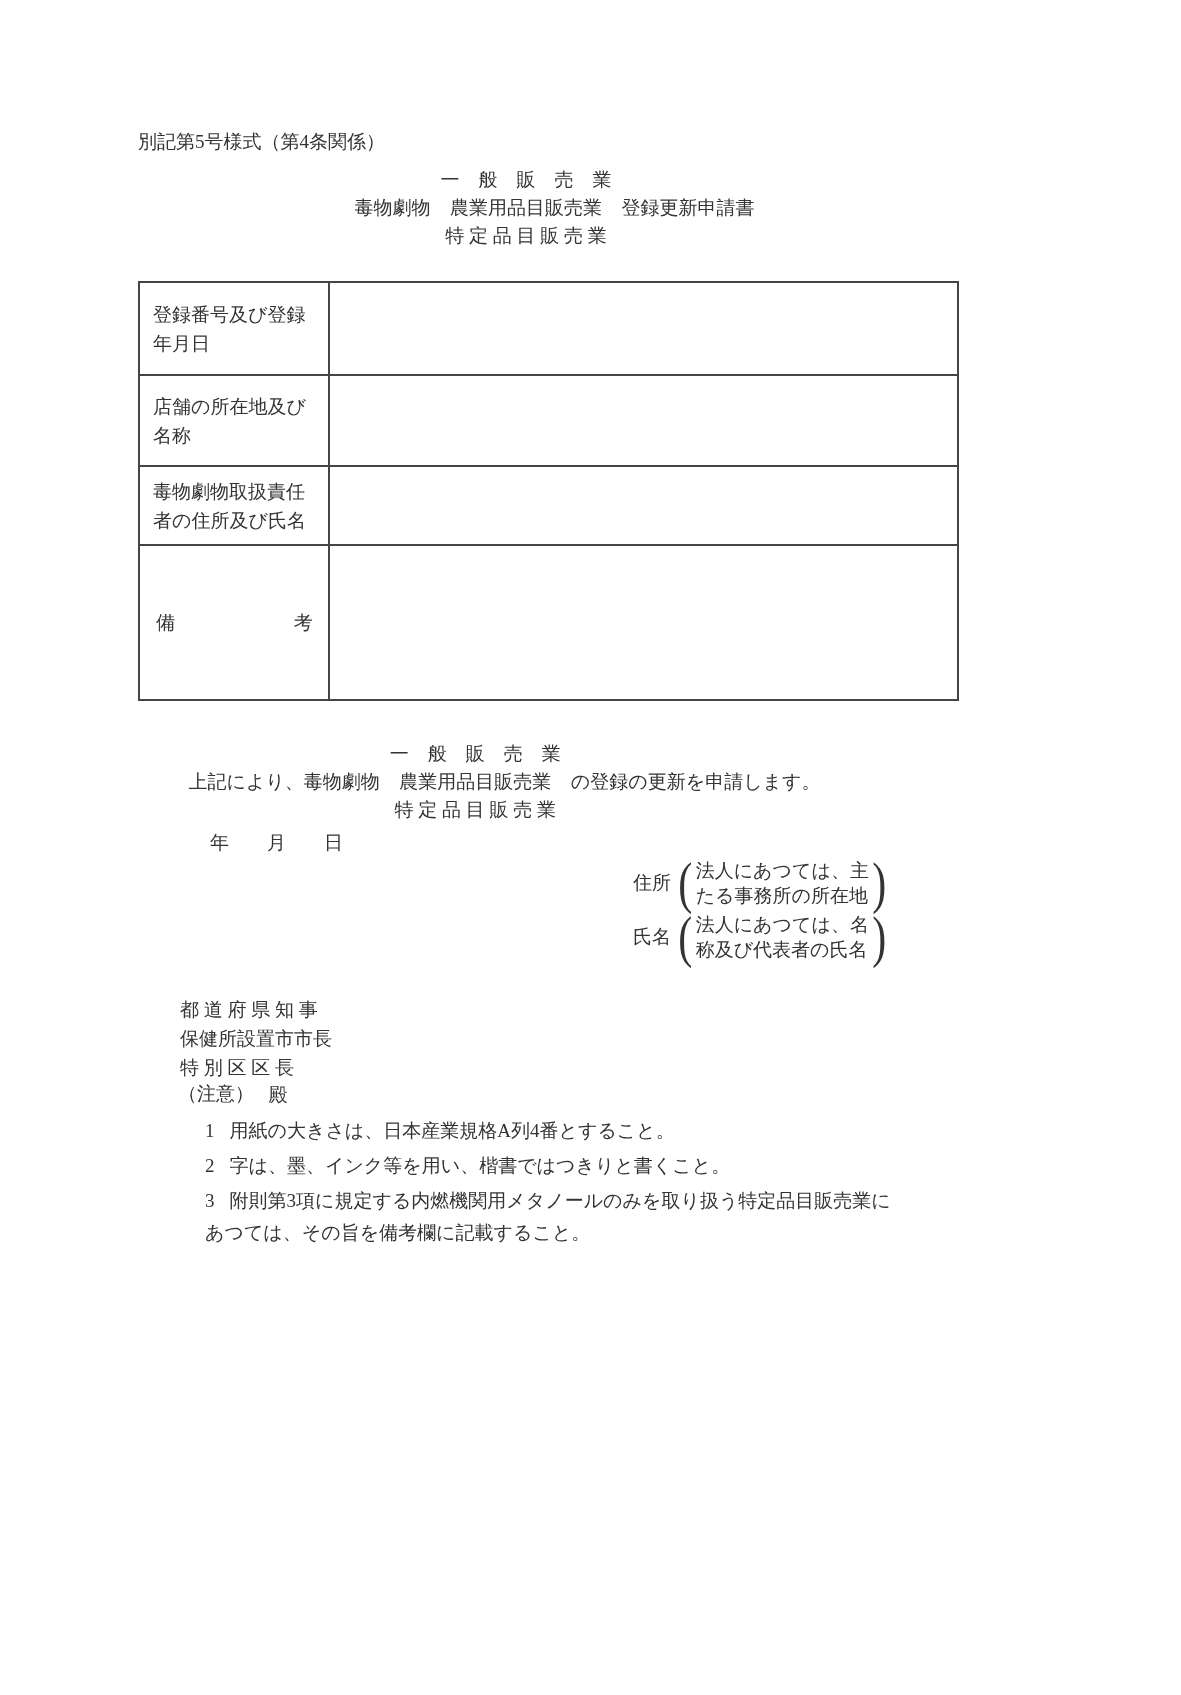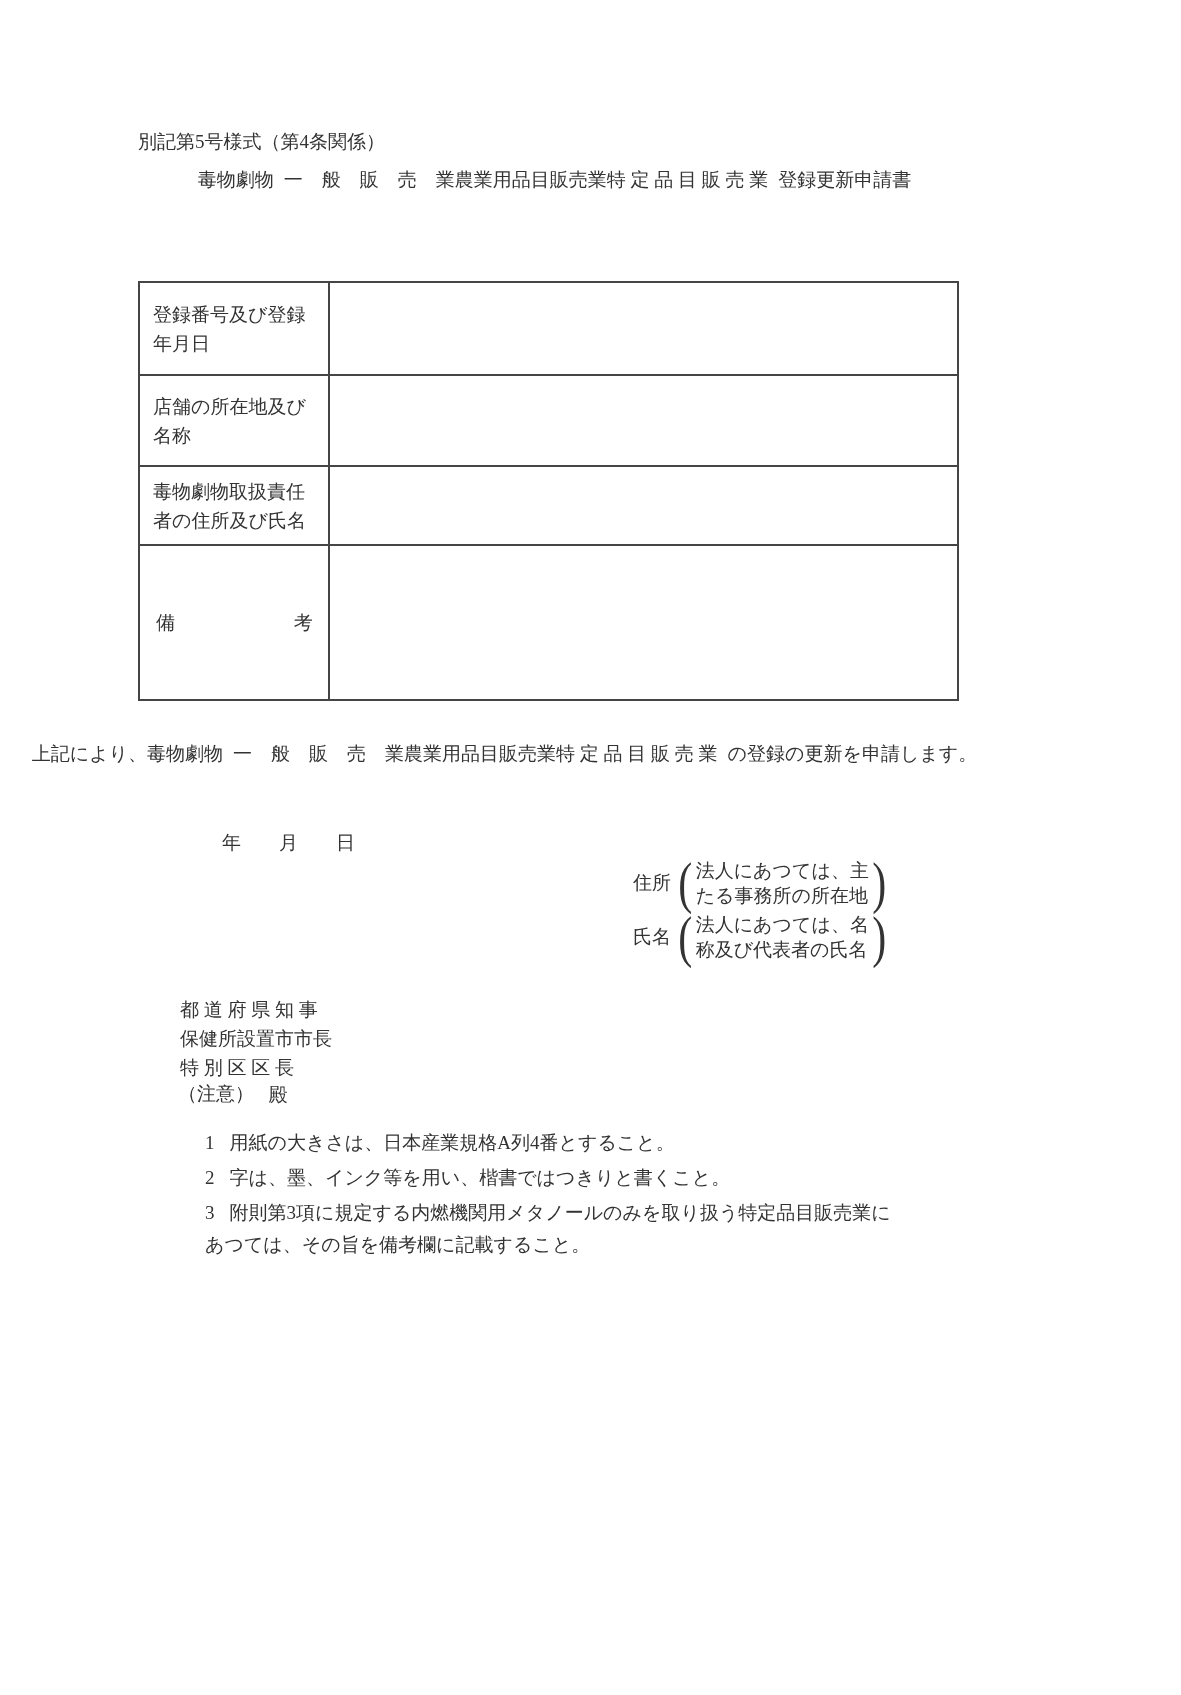--- a/index.html
+++ b/index.html
@@ -14,39 +14,39 @@
     font-size: 19px;
     overflow: hidden;
   }
 
   
   .form-ref { position: absolute; left: 138px; top: 130px; line-height: 24px; }
 
   
   .title-block { position: absolute; left: 0; top: 166px; width: 100%; display: flex; justify-content: center; }
   .title-flex { display: flex; align-items: center; position: relative; left: -36px; }
-  .opt-stack { display: flex; flex-direction: row; align-items: center; line-height: 28px; margin: 0 10px; justify-content: center; }
+  .opt-stack { display: flex; flex-direction: column; align-items: center; line-height: 28px; margin: 0 10px; justify-content: center; }
   .side-text { line-height: 28px; }
 
   
   .form-table { position: absolute; left: 138px; top: 281px; width: 821px; border-collapse: collapse; }
   .form-table td { border: 2px solid #454545; vertical-align: middle; }
   .label-cell { width: 190px; padding: 8px 12px 8px 13px; line-height: 29px; word-break: break-all; }
   .value-cell { width: 631px; }
   .row-1 td { height: 93px; }
   .row-2 td { height: 91px; }
   .row-3 td { height: 79px; }
   .row-4 td { height: 155px; }
   .remarks-flex { display: flex; justify-content: space-between; padding: 0 3px; }
 
   
   .app-block { position: absolute; left: 0; top: 740px; width: 100%; display: flex; justify-content: center; }
   .app-flex { display: flex; align-items: center; position: relative; left: -86px; }
 
-  .date-line { position: absolute; left: 222px; top: 831px; line-height: 24px; }
+  .date-line { position: absolute; left: 210px; top: 831px; line-height: 24px; }
 
   
   .sig-row { position: absolute; left: 633px; display: flex; align-items: center; }
   .sig-address { top: 858px; }
   .sig-name { top: 912px; justify-content: flex-end; }
   .sig-label { margin-right: 5px; }
   .paren {
     font-size: 56px;
     line-height: 50px;
     font-weight: 400;
@@ -55,21 +55,21 @@
   }
   .sig-notes { display: flex; flex-direction: column; line-height: 25px; margin: 0 1px; }
 
   
   .addressee { position: absolute; left: 180px; top: 995px; display: flex; align-items: center; flex-direction: column; }
   .addr-lines { line-height: 29px; }
   .honorific { margin-left: 44px; }
 
   
   .notes { position: absolute; left: 178px; top: 1081px; }
-  .notes-heading { line-height: 26px; margin-bottom: 20px; }
+  .notes-heading { line-height: 26px; margin-bottom: 8px; }
   .note-item { margin-left: 27px; width: 702px; line-height: 32px; margin-bottom: 3px; word-break: break-all; }
   .note-num { margin-right: 15px; }
 </style>
 </head>
 <body>
 
 <div class="page">
 
   <div class="form-ref">別記第5号様式（第4条関係）</div>
 

